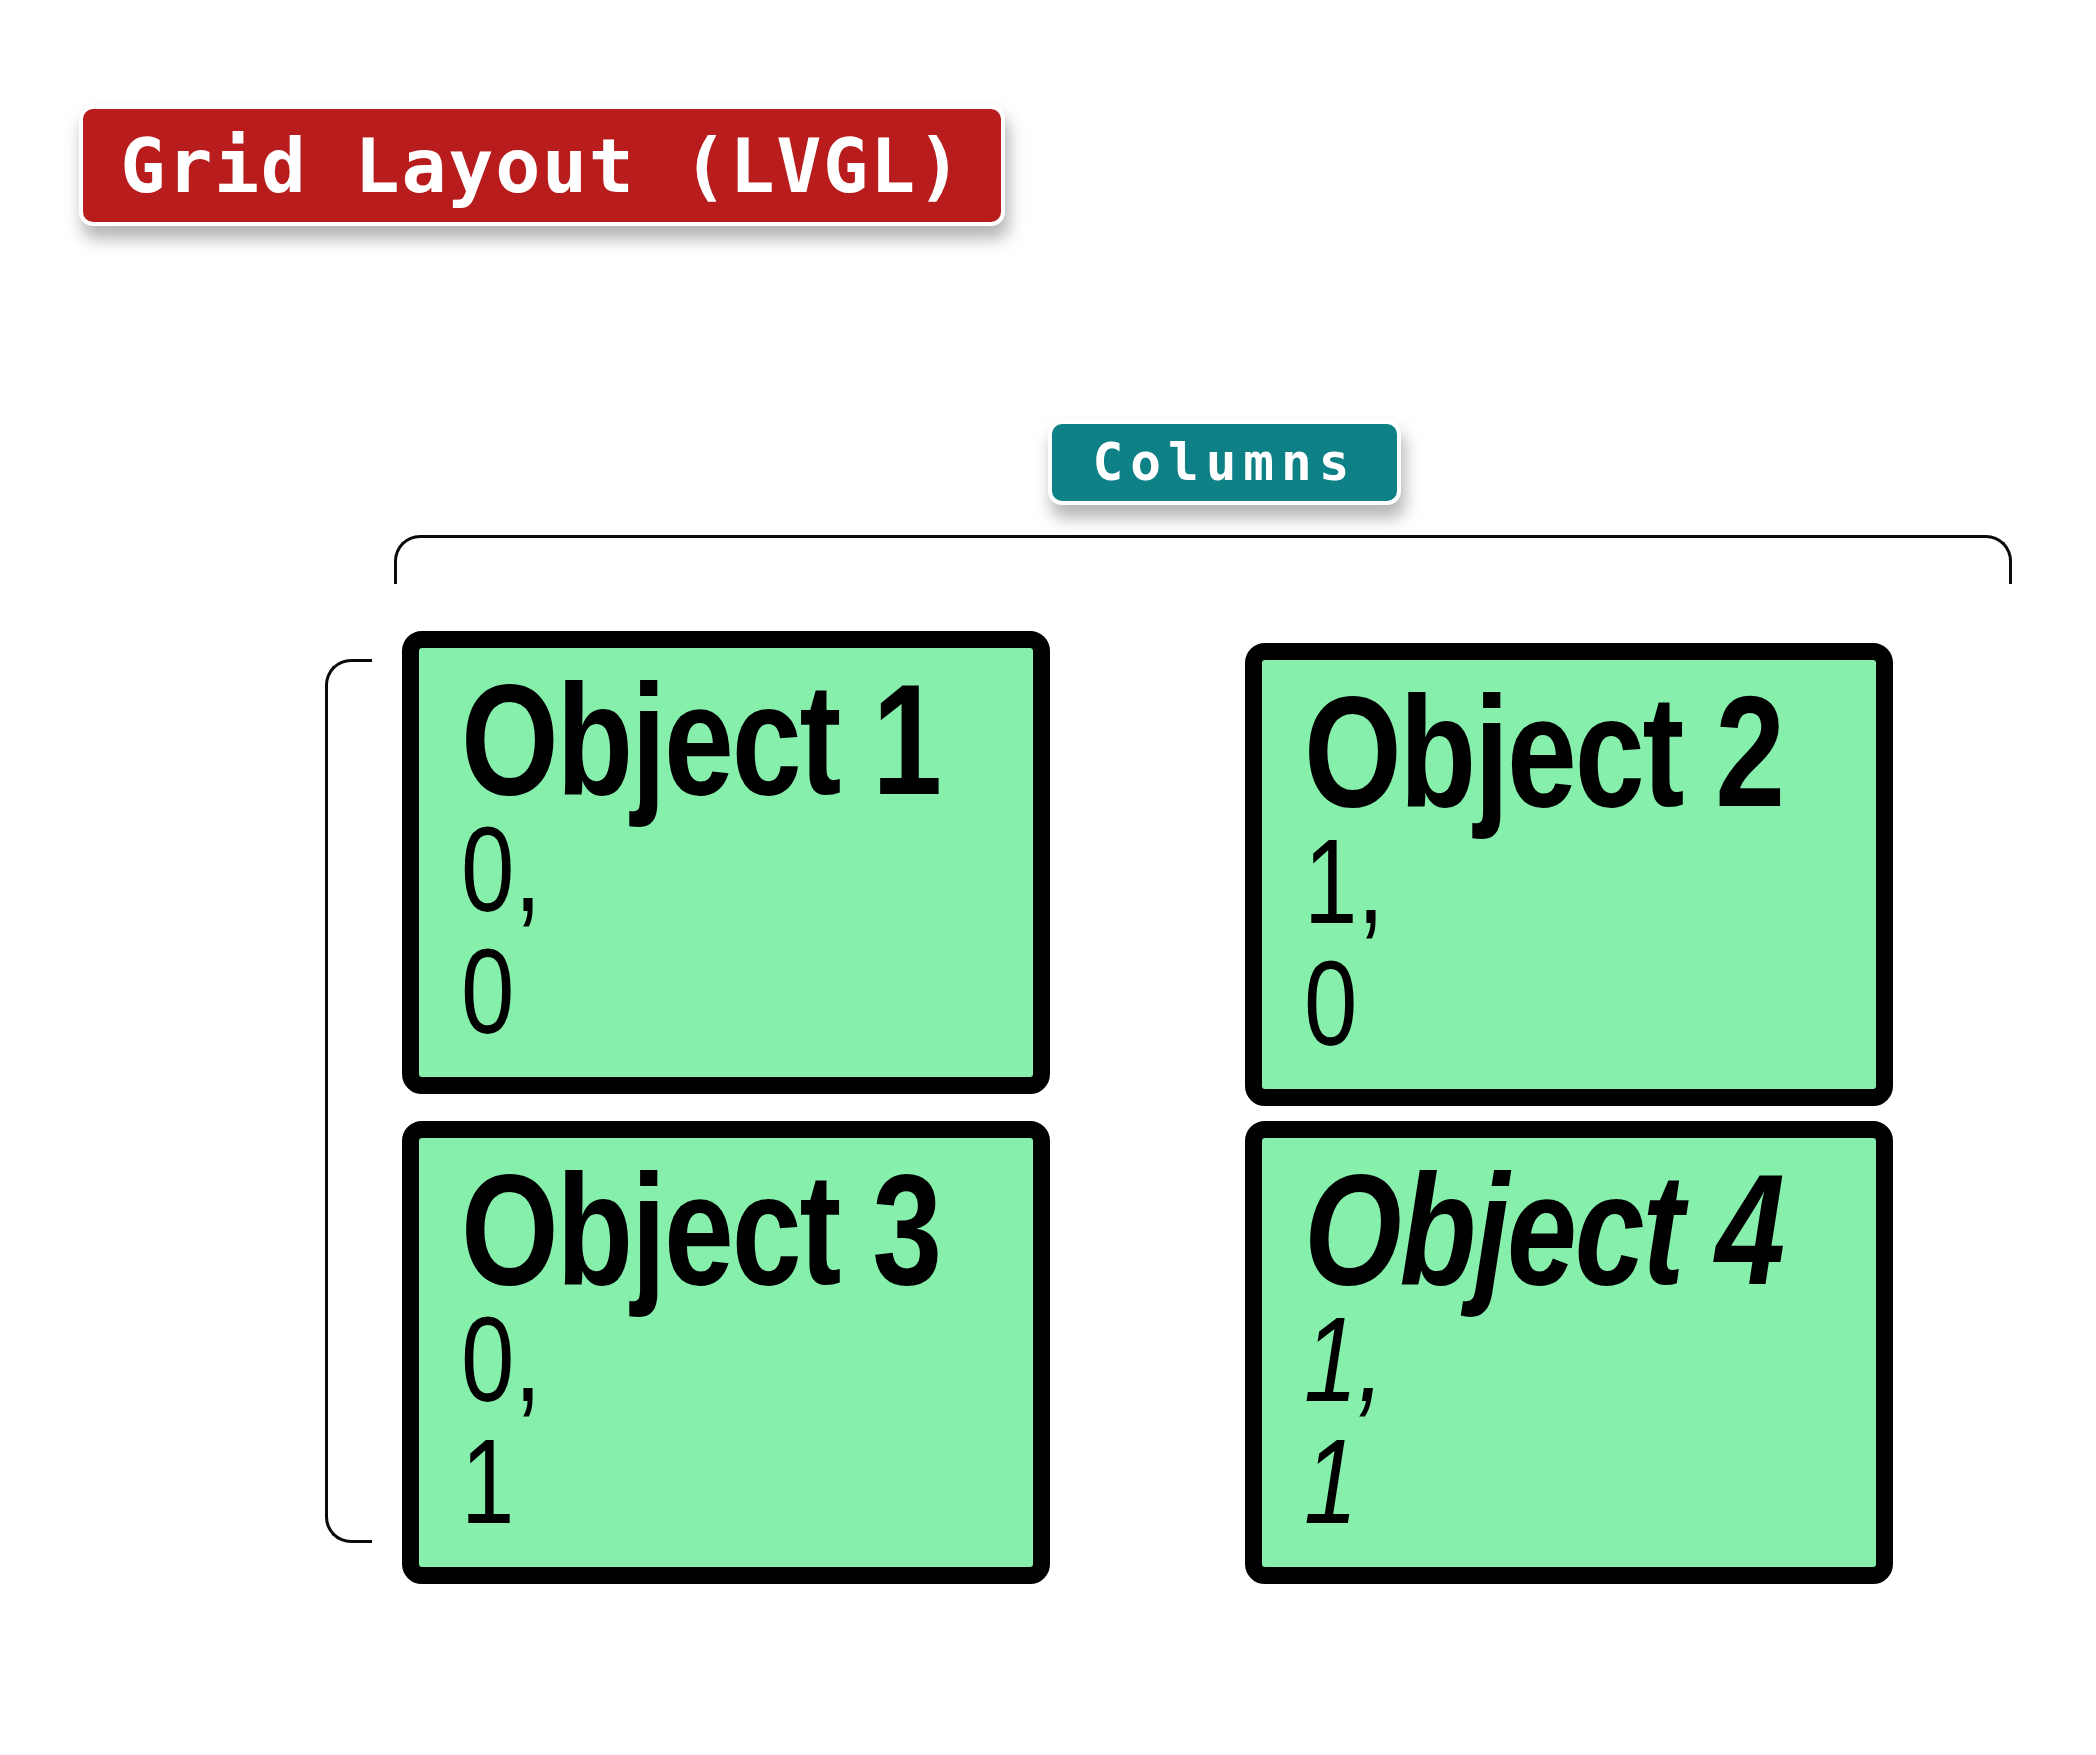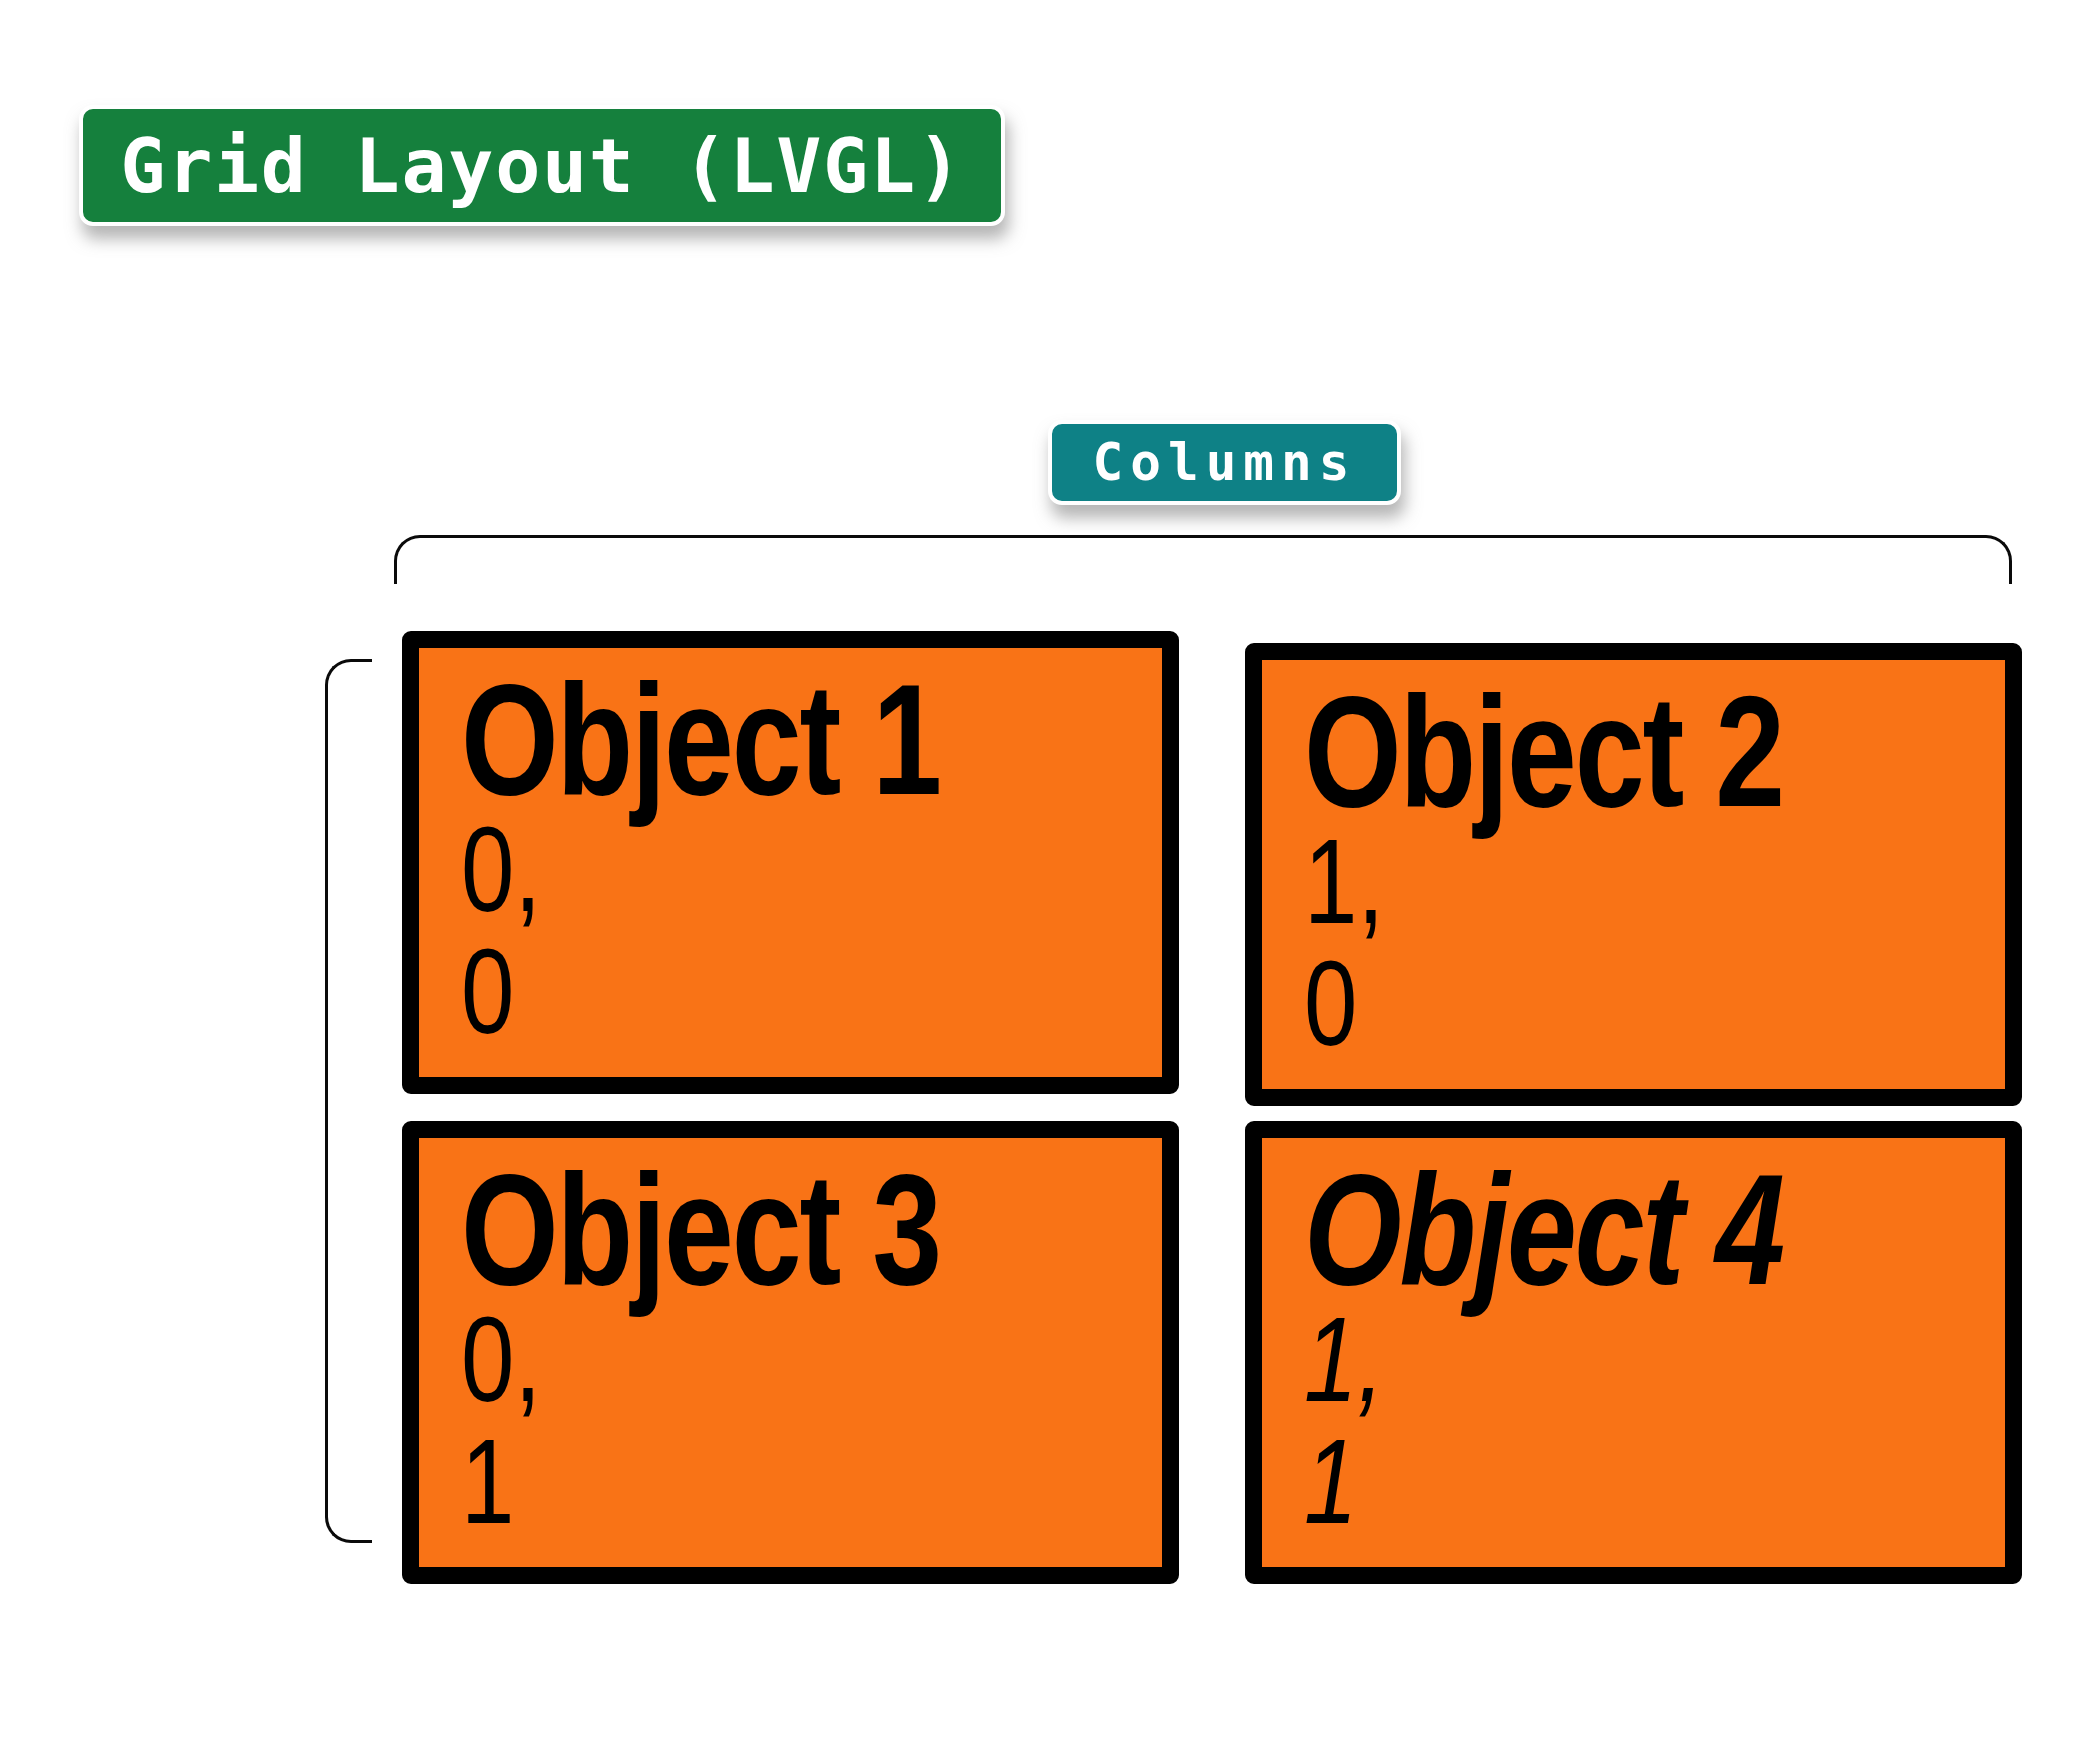--- a/index.html
+++ b/index.html
@@ -23,21 +23,21 @@
     font-weight:700;
     border:4.4px solid #ffffff;
     border-radius:14px;
     box-shadow:3.5px 12.2px 15.7px rgba(110,110,110,0.50);
     box-sizing:border-box;
     white-space:nowrap;
   }
   .badge--title{
     left:79px; top:105px;
     width:926px; height:121px;
-    background:#15803d;
+    background:#b91c1c;
     font-size:75px;
     letter-spacing:1.7px;
   }
   .badge--columns{
     left:1048px; top:420px;
     width:353px; height:85px;
     background:#0e8186;
     font-size:51px;
     letter-spacing:7px;
   }
@@ -65,25 +65,25 @@
   .bracket--rows{
     left:325px; top:659px;
     width:47px; height:884px;
     border-right:none;
     border-radius:26px 0 0 26px;
   }
 
   
   .obj{
     position:absolute;
-    width:777px; height:463px;
+    width:648px; height:463px;
     box-sizing:border-box;
     border:17.5px solid #000000;
-    border-radius:9px;
-    background:#f97316;
+    border-radius:20px;
+    background:#86efac;
     padding:10.5px 17.5px 0 42px;
     overflow:hidden;
   }
   .obj--1{left:402px;  top:631px;}
   .obj--2{left:1245px; top:631px;margin-top:12px;}
   .obj--3{left:402px;  top:1121px;}
   .obj--4{left:1245px; top:1121px;font-style:italic;}
 
   .squeeze{
     transform:scaleX(0.80);

